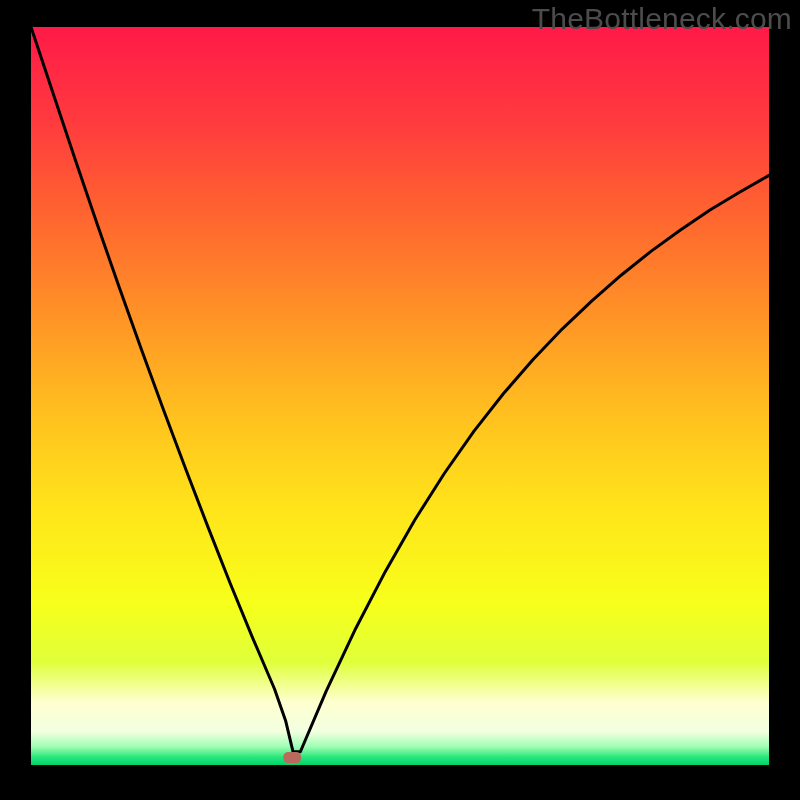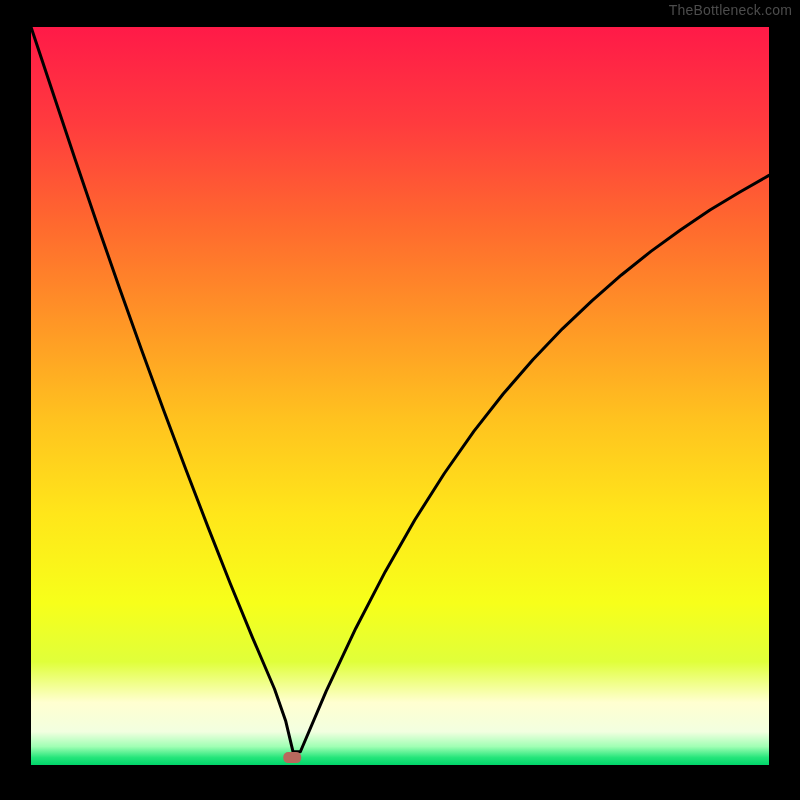--- a/index.html
+++ b/index.html
@@ -14,21 +14,21 @@
   .stage {
     position: relative;
     width: 800px;
     height: 800px;
   }
   .attribution {
     position: absolute;
     top: 2px;
     right: 8px;
     color: #4c4c4c;
-    font-size: 14px;
+    font-size: 30px;
     letter-spacing: 0.2px;
     font-weight: 400;
     z-index: 3;
   }
   svg {
     position: absolute;
     top: 0;
     left: 0;
   }
 </style>

